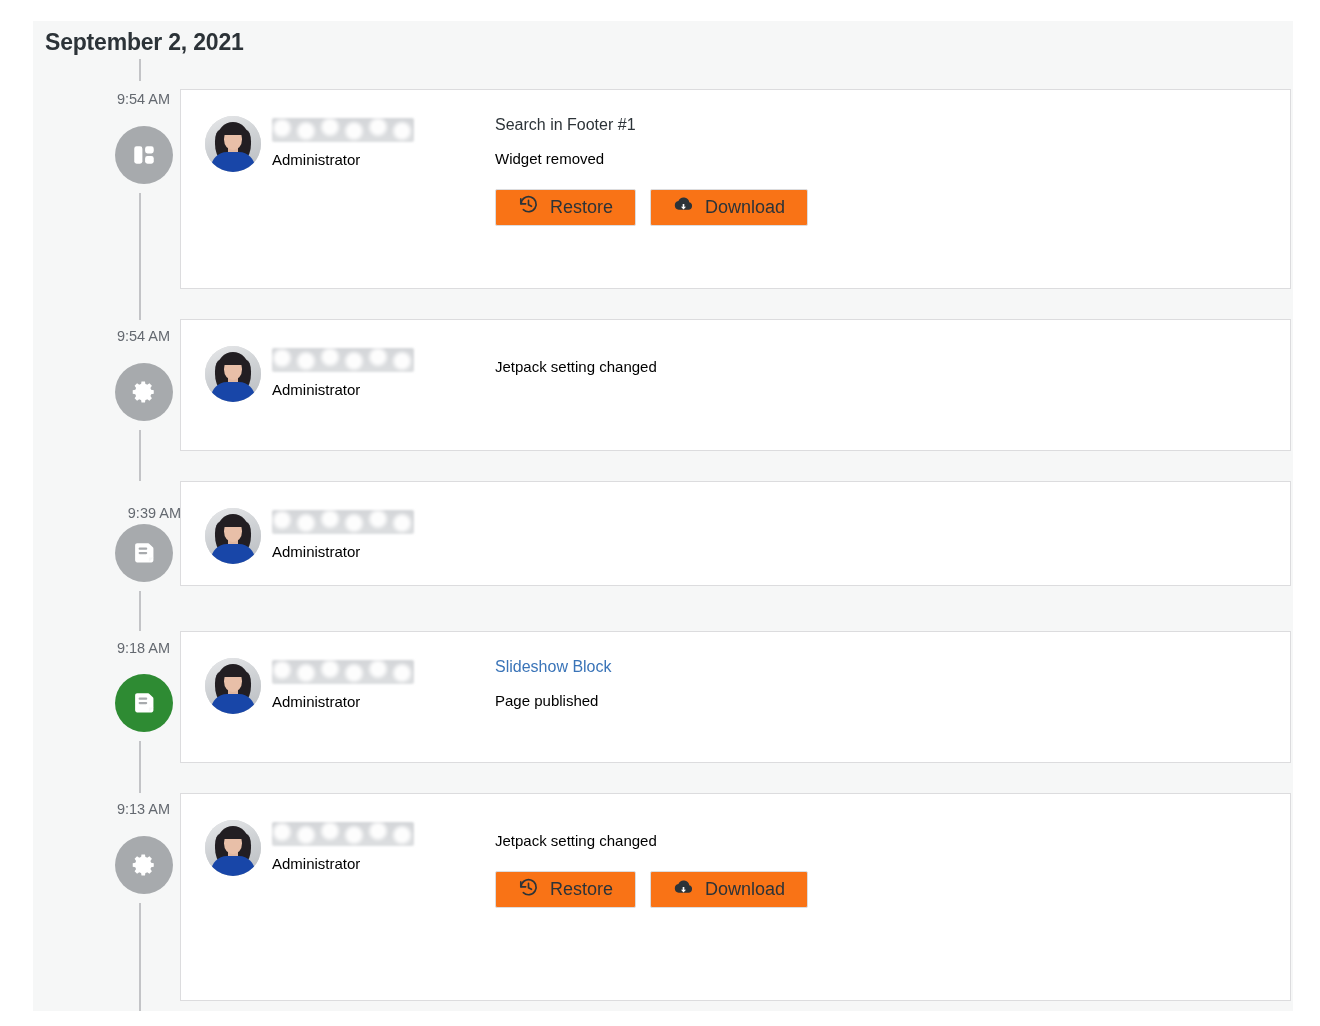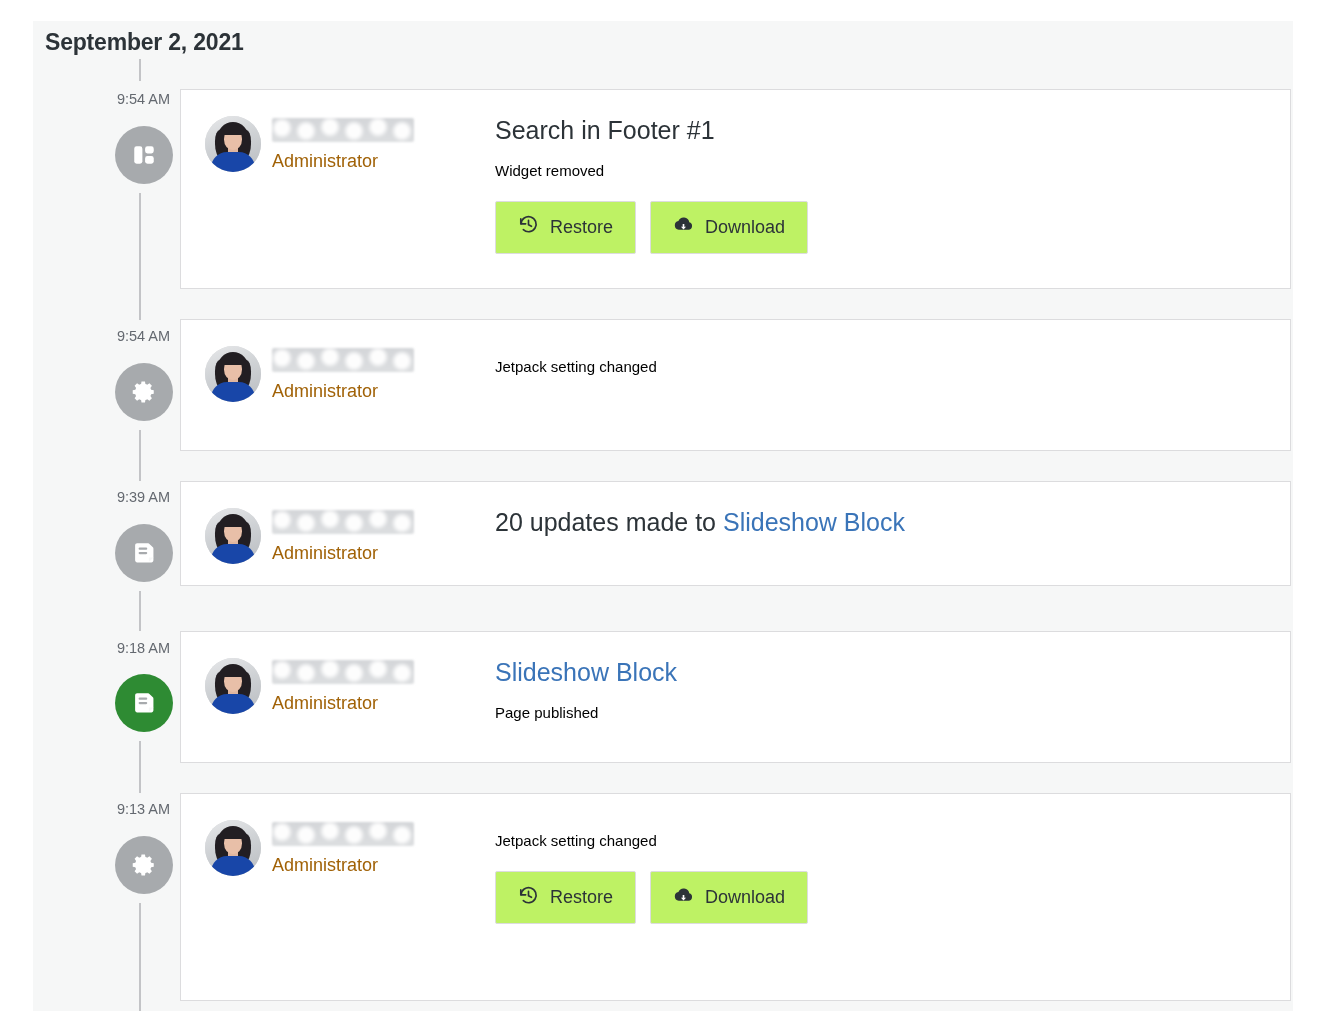--- a/index.html
+++ b/index.html
@@ -108,51 +108,51 @@
       radial-gradient(circle at 34px 13px, rgba(255,255,255,0.95) 0 6px, rgba(255,255,255,0) 11px),
       radial-gradient(circle at 58px 9px,  rgba(255,255,255,0.95) 0 6px, rgba(255,255,255,0) 11px),
       radial-gradient(circle at 82px 13px, rgba(255,255,255,0.95) 0 6px, rgba(255,255,255,0) 11px),
       radial-gradient(circle at 106px 9px, rgba(255,255,255,0.95) 0 6px, rgba(255,255,255,0) 11px),
       radial-gradient(circle at 130px 13px,rgba(255,255,255,0.95) 0 6px, rgba(255,255,255,0) 11px),
       linear-gradient(#d4d6d9, #dcdee0);
     filter: blur(1.3px);
     margin-bottom: 9px;
   }
   .role {
-    font-size: 18px;
-    color: #a16207;
+    font-size: 15px;
+    color: #000000;
     white-space: nowrap;
   }
 
   .content { padding-left: 20px; padding-bottom: 24px; }
   .title {
-    font-size: 25px;
+    font-size: 16px;
     color: #2c3338;
     line-height: 1.35;
     white-space: nowrap;
   }
   .title a, .link {
     color: #3a74b8;
     text-decoration: none;
   }
   .subtitle {
     margin-top: 14px;
     font-size: 15px;
     color: #000000;
     white-space: nowrap;
   }
   .actions { margin-top: 22px; display: flex; gap: 14px; }
   .btn {
     display: inline-flex;
     align-items: center;
     gap: 11px;
-    height: 53px;
+    height: 37px;
     padding: 0 22px;
     border: 1px solid #dcdcde;
-    background: #bef264;
+    background: #f97316;
     border-radius: 2px;
     font-size: 18px;
     color: #2c3338;
     font-family: "Liberation Sans", sans-serif;
     cursor: pointer;
     white-space: nowrap;
   }
   .btn svg { width: 21px; height: 21px; flex: 0 0 21px; }
 </style>
 </head>
@@ -181,21 +181,21 @@
       </div>
       <div class="time-label" style="top: 307px;">9:54 AM</div>
       <div class="node" style="top: 342px;">
         <span>
           <svg viewBox="0 0 24 24" fill="#fff">
             <path d="M12 8.3a3.7 3.7 0 1 0 0 7.4 3.7 3.7 0 0 0 0-7.4zm0 5.6a1.9 1.9 0 1 1 0-3.8 1.9 1.9 0 0 1 0 3.8z"></path>
             <path d="M21 13.6v-3.2l-2.4-.4a6.9 6.9 0 0 0-.7-1.7l1.4-2-2.3-2.3-2 1.4a6.9 6.9 0 0 0-1.7-.7L12.9 2.3h-3.2l-.4 2.4c-.6.16-1.16.4-1.7.7l-2-1.4L3.3 6.3l1.4 2c-.3.54-.54 1.1-.7 1.7l-2.4.4v3.2l2.4.4c.16.6.4 1.16.7 1.7l-1.4 2 2.3 2.3 2-1.4c.54.3 1.1.54 1.7.7l.4 2.4h3.2l.4-2.4c.6-.16 1.16-.4 1.7-.7l2 1.4 2.3-2.3-1.4-2c.3-.54.54-1.1.7-1.7l2.4-.4z"></path>
           </svg>
         </span>
       </div>
-      <div class="time-label" style="top: 468px;">9:39 AM</div>
+      <div class="time-label" style="top: 484px; text-align: right;">9:39 AM</div>
       <div class="node" style="top: 503px;">
         <span>
           <svg viewBox="0 0 24 24" fill="#fff">
             <path d="M5.2 2.6h10.1c.5 0 .9.2 1.2.5l3.2 3.2c.3.3.5.7.5 1.2v10.8c0 1-.8 1.9-1.9 1.9H5.2c-1 0-1.9-.8-1.9-1.9V4.5c0-1 .8-1.9 1.9-1.9z" transform="translate(0.5 0.5)"></path>
             <g fill="#a7aaad">
               <rect x="7" y="7" width="8" height="2.1" rx="1"></rect>
               <rect x="7" y="11" width="8" height="2.1" rx="1"></rect>
             </g>
             <path d="M16.5 16.2v4.2l4.2-4.2z" fill="#f6f7f7"></path>
           </svg>
@@ -301,23 +301,20 @@
               <span class="neck"></span>
               <span class="body"></span>
               <span class="face"></span>
               <span class="hairf"></span>
             </div>
             <div class="actor-text">
               <div class="name-redacted"></div>
               <div class="role">Administrator</div>
             </div>
           </div>
-          <div class="content">
-            <div class="title"><span>20 updates made to </span><a class="link" href="#">Slideshow Block</a></div>
-          </div>
         </div>
       </div>
       <div class="card" style="top: 610px; height: 132px;">
         <div class="card-inner">
           <div class="actor">
             <div class="avatar">
               <span class="bg"></span>
               <span class="hairb"></span>
               <span class="hairL"></span>
               <span class="hairR"></span>

